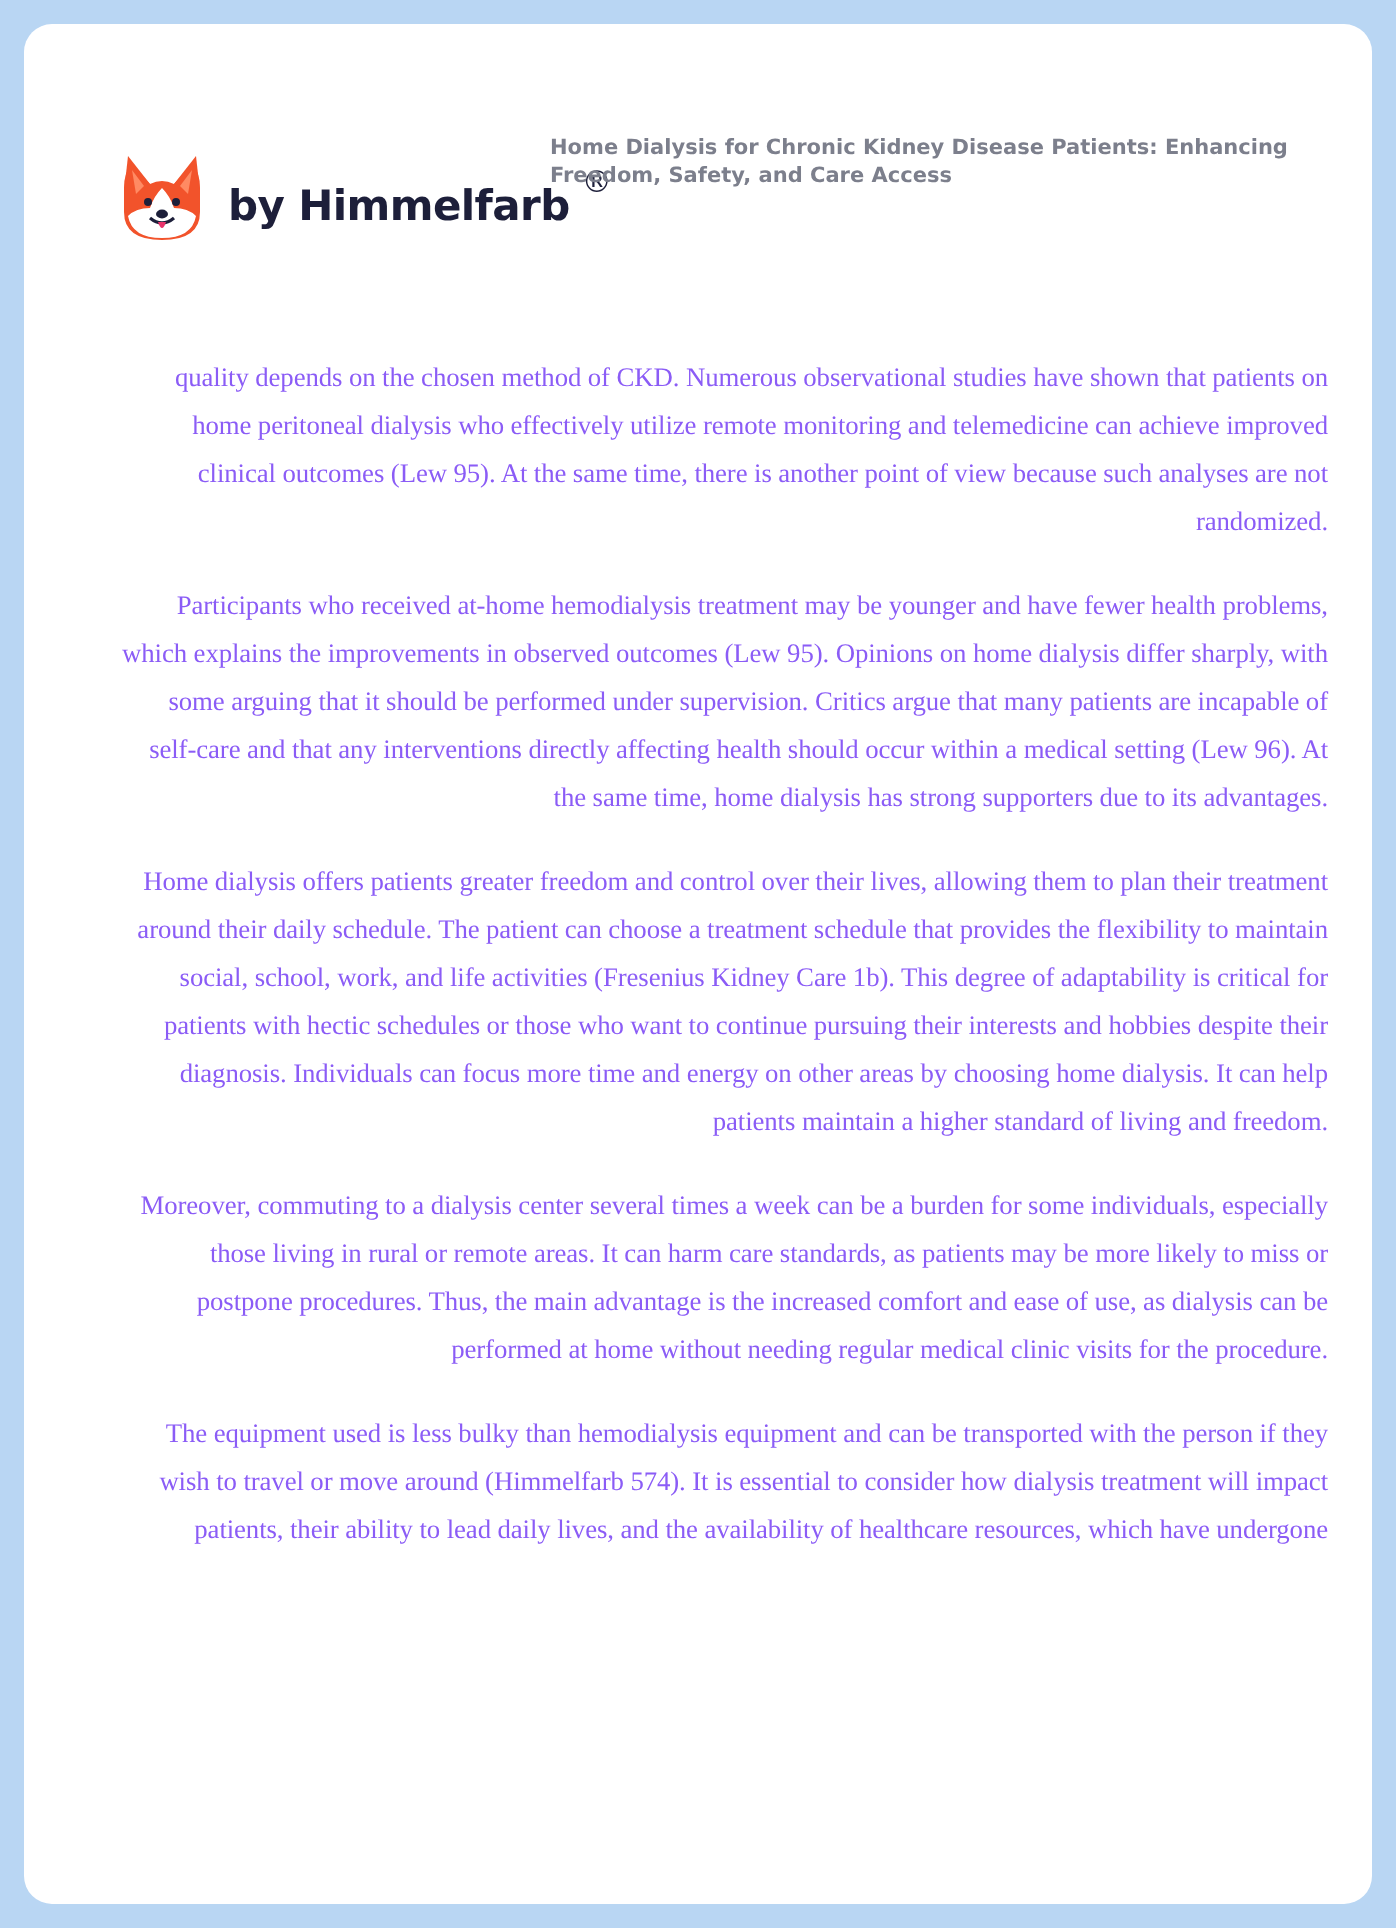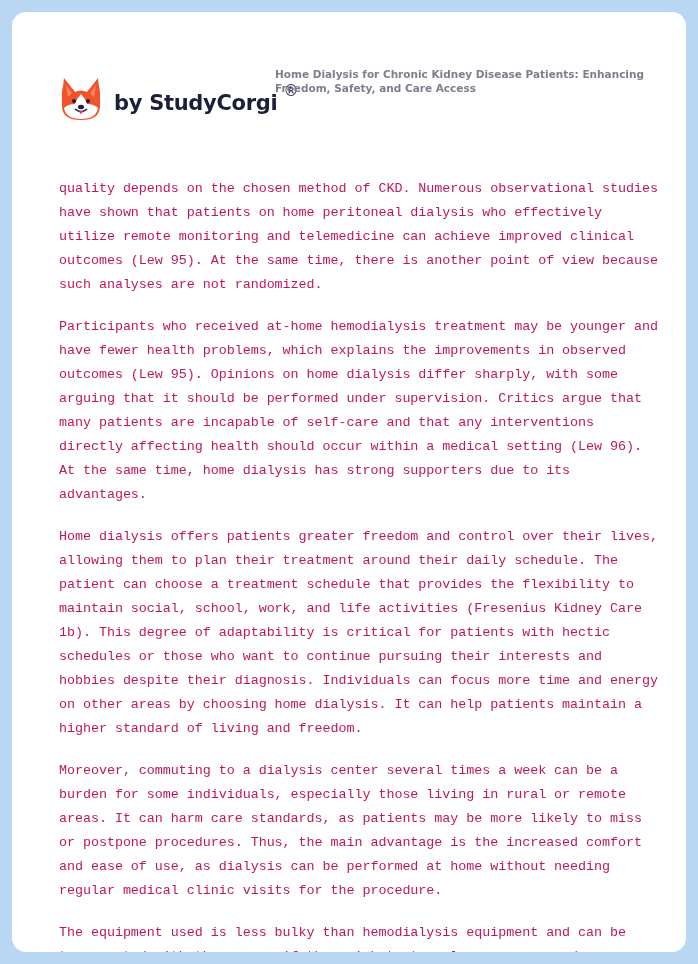--- a/index.html
+++ b/index.html
@@ -85,25 +85,26 @@
       display: block;
     }
     .content {
       position: absolute;
       left: 47px;
       top: 165px;
       width: 605px;
     }
     .content p {
       margin: 0 0 18px 0;
-      font-family: Liberation Mono, monospace;
+      font-family: Liberation Serif, serif;
       font-size: 13.4px;
       line-height: 24px;
-      color: #be185d;
+      color: #8b5cf6;
       letter-spacing: -0.05px;
+      text-align: right;
     }
   </style>
 </head>
 <body>
 
 <div class="card">
   <div class="header">
     <div class="logo">
       <svg class="logo-icon" viewBox="0 0 42 46" xmlns="http://www.w3.org/2000/svg">
 
@@ -119,21 +120,21 @@
 
         <circle cx="14" cy="25" r="2" fill="#1d1f3a"></circle>
         <circle cx="28" cy="25" r="2" fill="#1d1f3a"></circle>
 
         <ellipse cx="21" cy="31" rx="3" ry="2.2" fill="#1d1f3a"></ellipse>
 
         <path d="M15 33 Q21 38 27 33" stroke="#1d1f3a" stroke-width="1.6" fill="none"></path>
 
         <path d="M19 35 Q21 41 23 35 Z" fill="#e8336b"></path>
       </svg>
-      <span class="logo-text">by StudyCorgi</span>
+      <span class="logo-text">by Himmelfarb</span>
       <span class="logo-reg">®</span>
     </div>
 
     <div class="source">
       <div class="source-title">Home Dialysis for Chronic Kidney Disease Patients: Enhancing Freedom, Safety, and Care Access</div>
     </div>
   </div>
 
   <div class="content">
     <p>quality depends on the chosen method of CKD. Numerous observational studies have shown that patients on home peritoneal dialysis who effectively utilize remote monitoring and telemedicine can achieve improved clinical outcomes (Lew 95). At the same time, there is another point of view because such analyses are not randomized.</p>

